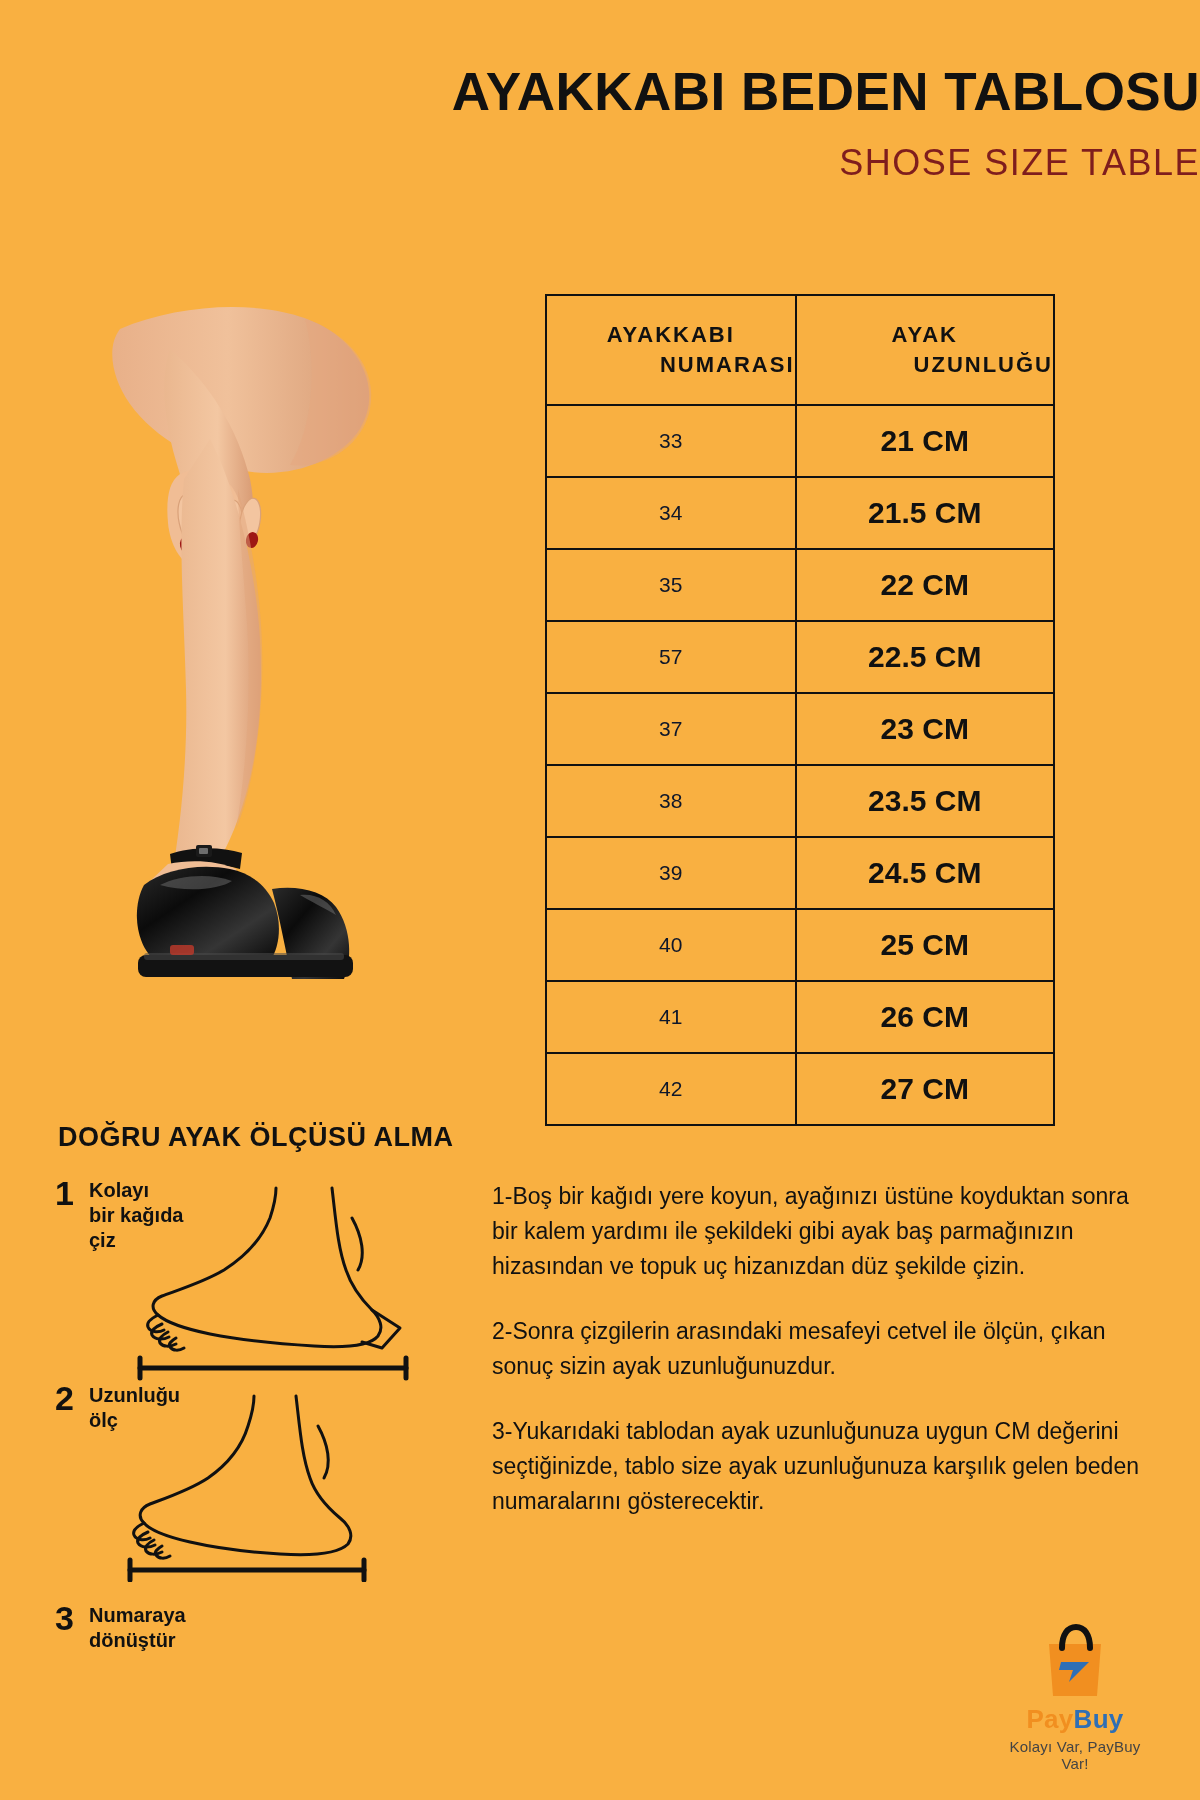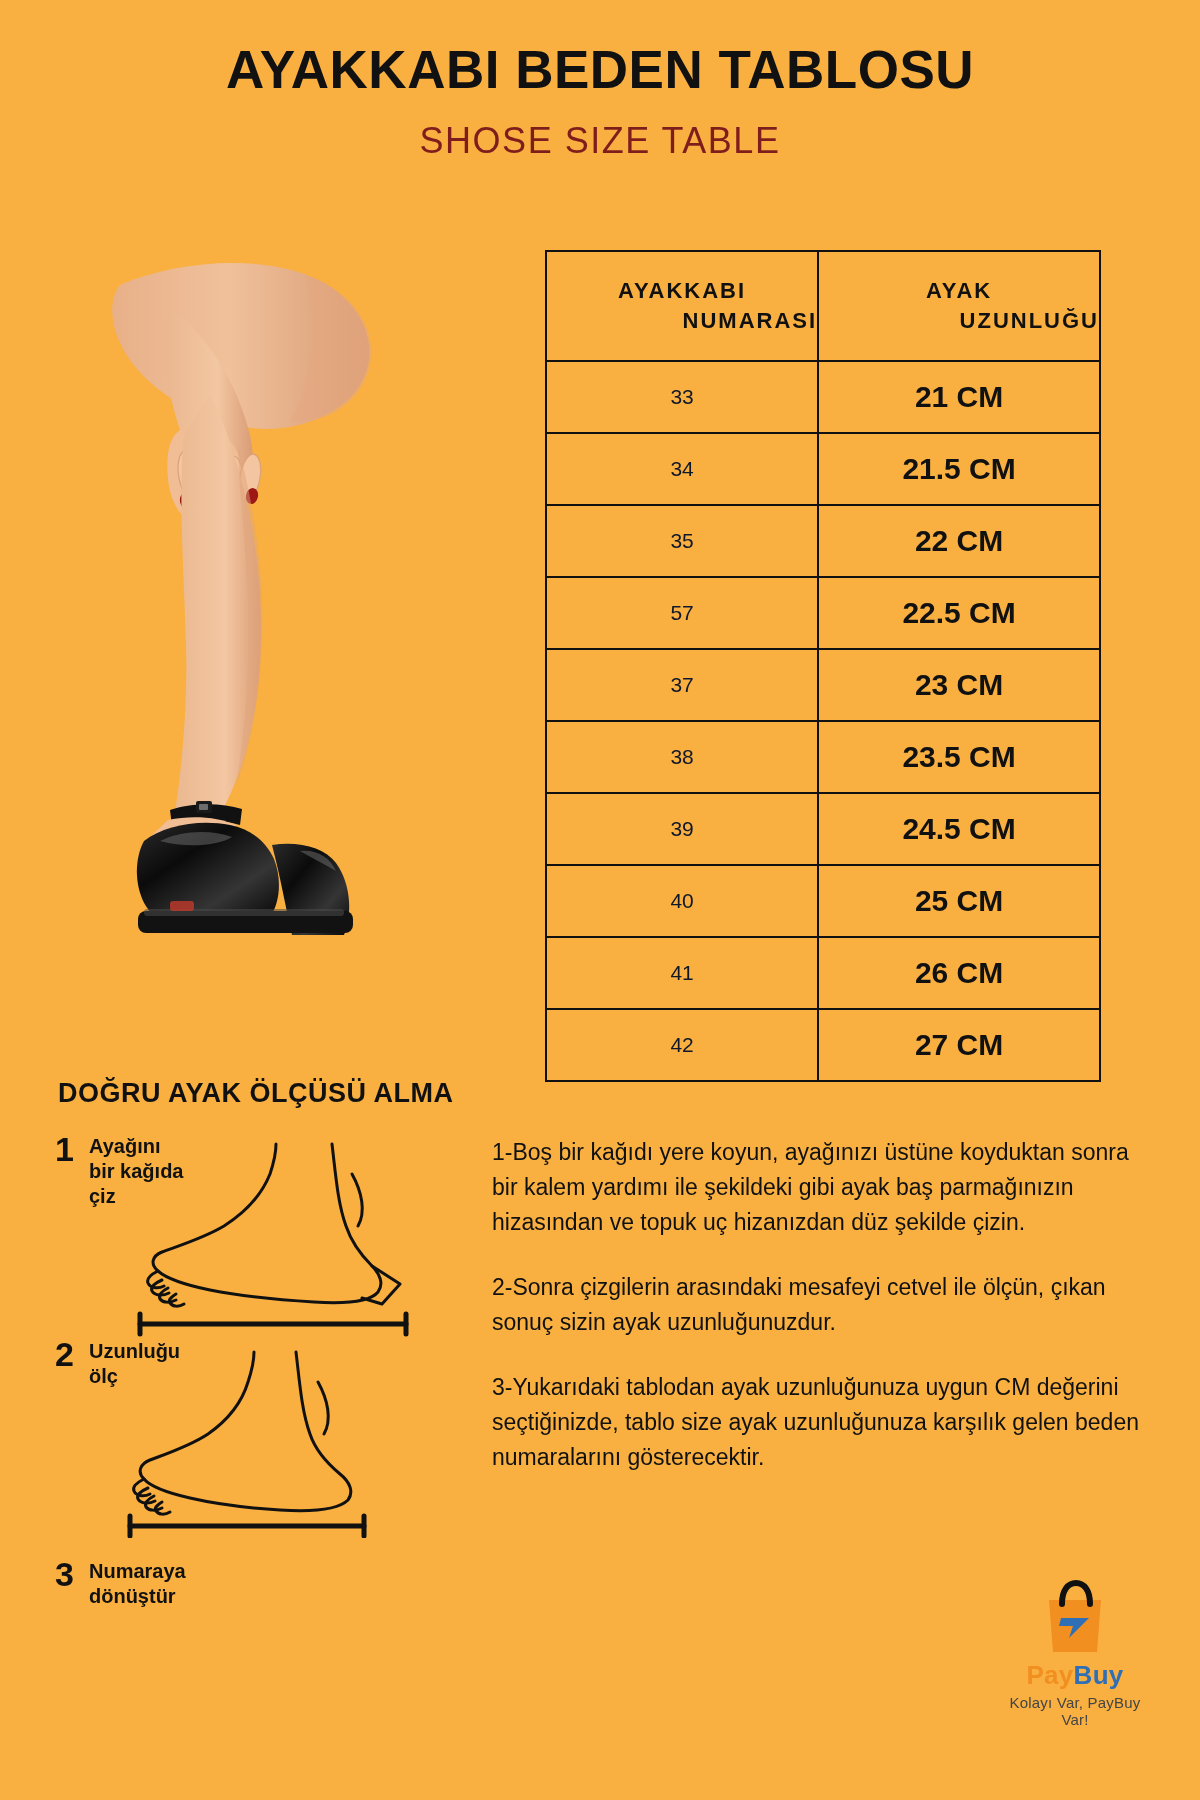--- a/index.html
+++ b/index.html
@@ -18,22 +18,23 @@
 
   .page {
     position: relative;
     width: 1200px;
     height: 1800px;
     box-sizing: border-box;
   }
 
   
   .header {
-    padding-top: 42px;
-    text-align: center;
+    padding-top: 20px;
+    text-align: right;
+    margin-top: 44px;
   }
   .title {
     font-size: 53px;
     font-weight: bold;
     letter-spacing: 0.5px;
     color: #111;
     margin: 0;
     line-height: 1.05;
   }
   .subtitle {
@@ -42,21 +43,21 @@
     color: #7f1d1d;
     margin: 22px 0 0 0;
     letter-spacing: 1.5px;
   }
 
   
   .size-table-wrap {
     position: absolute;
     left: 545px;
     top: 250px;
-    width: 556px;
+    width: 510px;
   }
   table.size-table {
     border-collapse: collapse;
     width: 100%;
     background: transparent;
   }
   table.size-table th,
   table.size-table td {
     border: 2px solid #111;
     text-align: center;
@@ -324,21 +325,21 @@
         </tr>
       </tbody>
     </table>
   </div>
 
   <div class="howto-title">DOĞRU AYAK ÖLÇÜSÜ ALMA</div>
 
   <div class="steps">
     <div class="step" style="height:105px;">
       <div class="step-num">1</div>
-      <div class="step-label">Ayağını
+      <div class="step-label">Kolayı
 bir kağıda
 çiz</div>
     </div>
     <div class="step" style="height:100px;margin-top:100px;">
       <div class="step-num">2</div>
       <div class="step-label">Uzunluğu
 ölç</div>
     </div>
     <div class="step" style="height:80px;margin-top:120px;">
       <div class="step-num">3</div>

